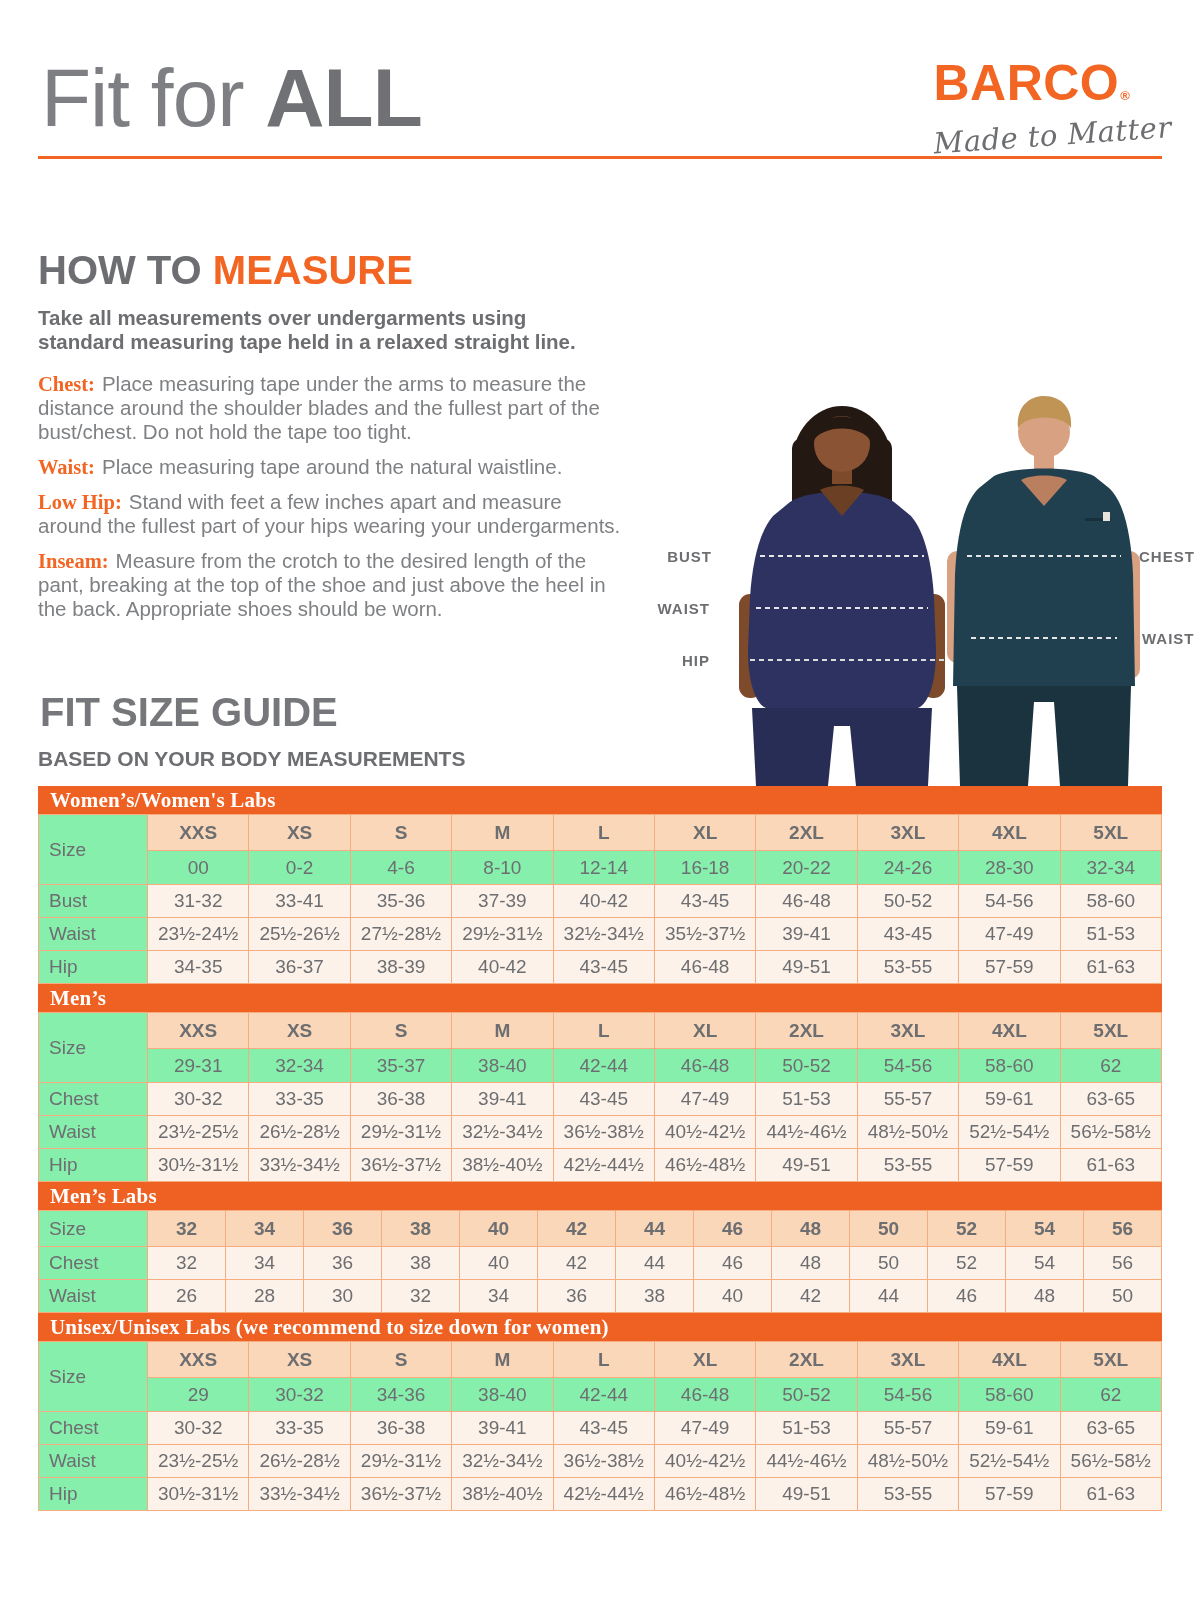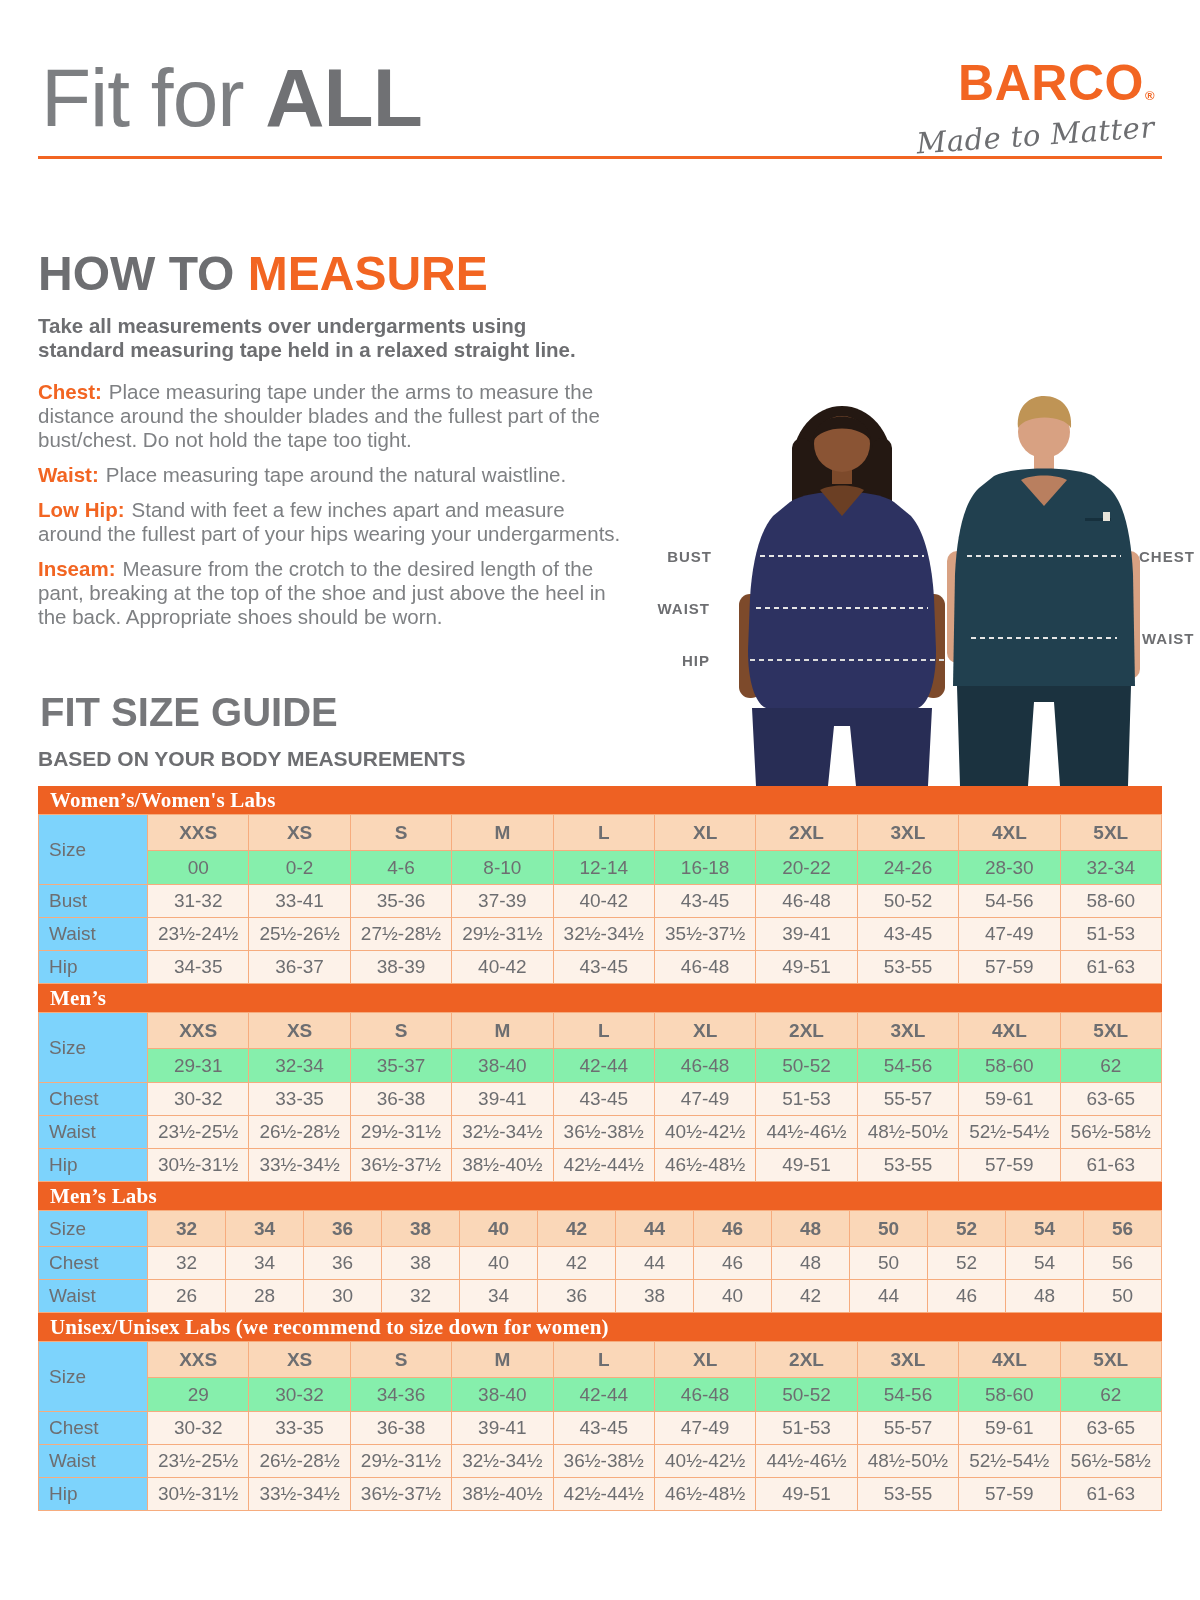--- a/index.html
+++ b/index.html
@@ -5,48 +5,48 @@
   html,body{margin:0;padding:0;background:#ffffff;}
   .page{
     position:relative;width:1200px;height:1600px;margin:0 auto;background:#fff;
     overflow:hidden;font-family:"Liberation Sans",sans-serif;color:#6d6e71;
   }
   
   .main-title{position:absolute;left:36px;top:48px;margin:5px;font-size:82px;line-height:1.1;
     font-weight:400;color:#7d7f82;letter-spacing:-1px;}
   .main-title .t-bold{font-weight:bold;color:#707174;}
   .header-rule{position:absolute;left:38px;top:156px;width:1124px;height:3px;background:#f26522;}
-  .brand{position:absolute;right:45px;top:58px;text-align:right;}
+  .brand{position:absolute;right:28px;top:58px;}
   .brand-name{font-size:50px;font-weight:bold;color:#f26522;letter-spacing:0.5px;line-height:1;}
   .brand-reg{font-size:13px;font-weight:bold;color:#f26522;vertical-align:baseline;margin-left:1px;}
   .brand-tagline{font-family:"DejaVu Serif",serif;font-style:italic;font-size:29px;color:#6d6e71;
     transform:rotate(-4deg);transform-origin:right center;margin-top:2px;letter-spacing:0.5px;}
   
   .measure{position:absolute;left:38px;top:250px;width:600px;}
-  .measure-title{margin:0;font-size:48px;font-weight:bold;line-height:1;}
+  .measure-title{margin:0;font-size:40px;font-weight:bold;line-height:1;}
   .measure-title .mt-gray{color:#6d6e71;}
   .measure-title .mt-orange{color:#f26522;}
   .measure-intro{margin:16px 0 18px 0;width:568px;font-size:20.5px;font-weight:bold;
     color:#6d6e71;line-height:24px;}
   .measure-item{margin:0 0 11px 0;width:592px;font-size:20.5px;color:#7e8083;line-height:24px;}
-  .measure-item .item-label{color:#f26522;font-weight:bold;margin-right:7px;}
+  .measure-item .item-label{color:#f26522;font-weight:bold;margin-right:7px;font-family:Liberation Serif, serif;}
   
   .models{position:absolute;left:645px;top:386px;width:555px;height:400px;}
   .models svg{display:block;}
   .meas-label{font-size:15px;font-weight:bold;fill:#6d6e71;letter-spacing:1px;}
   
   .guide-title{position:absolute;left:38px;top:688px;margin:2px;font-size:40px;font-weight:bold;color:#76777a;}
   .guide-sub{position:absolute;left:38px;top:747px;margin:0;font-size:21px;font-weight:bold;color:#6d6e71;}
   .tables{position:absolute;left:38px;top:786px;width:1124px;}
   .table-banner{background:#ee6123;color:#ffffff;font-size:21px;font-weight:bold;
     height:28px;line-height:28px;padding-left:12px;letter-spacing:0.2px;font-family:Liberation Serif, serif;}
   table.size-table{width:1124px;border-collapse:collapse;table-layout:fixed;font-size:19px;}
   table.size-table th,table.size-table td{border:1px solid #f6ac7e;color:#6d6e71;
     text-align:center;font-weight:normal;padding:0 2px;}
-  .label-cell{width:96px;text-align:left !important;padding-left:10px !important;background:#7dd3fc;}
+  .label-cell{width:96px;text-align:left !important;padding-left:10px !important;background:#86efac;}
   .size-cell{background:#fad7b8;font-weight:bold !important;height:35px;}
   .num-cell{background:#86efac;height:33px;}
   .val-cell{background:#fdf2e9;height:32px;}
 </style>
 </head>
 <body>
 
 <div class="page">
 
   <h1 class="main-title"><span>Fit for </span><span class="t-bold">ALL</span></h1>

